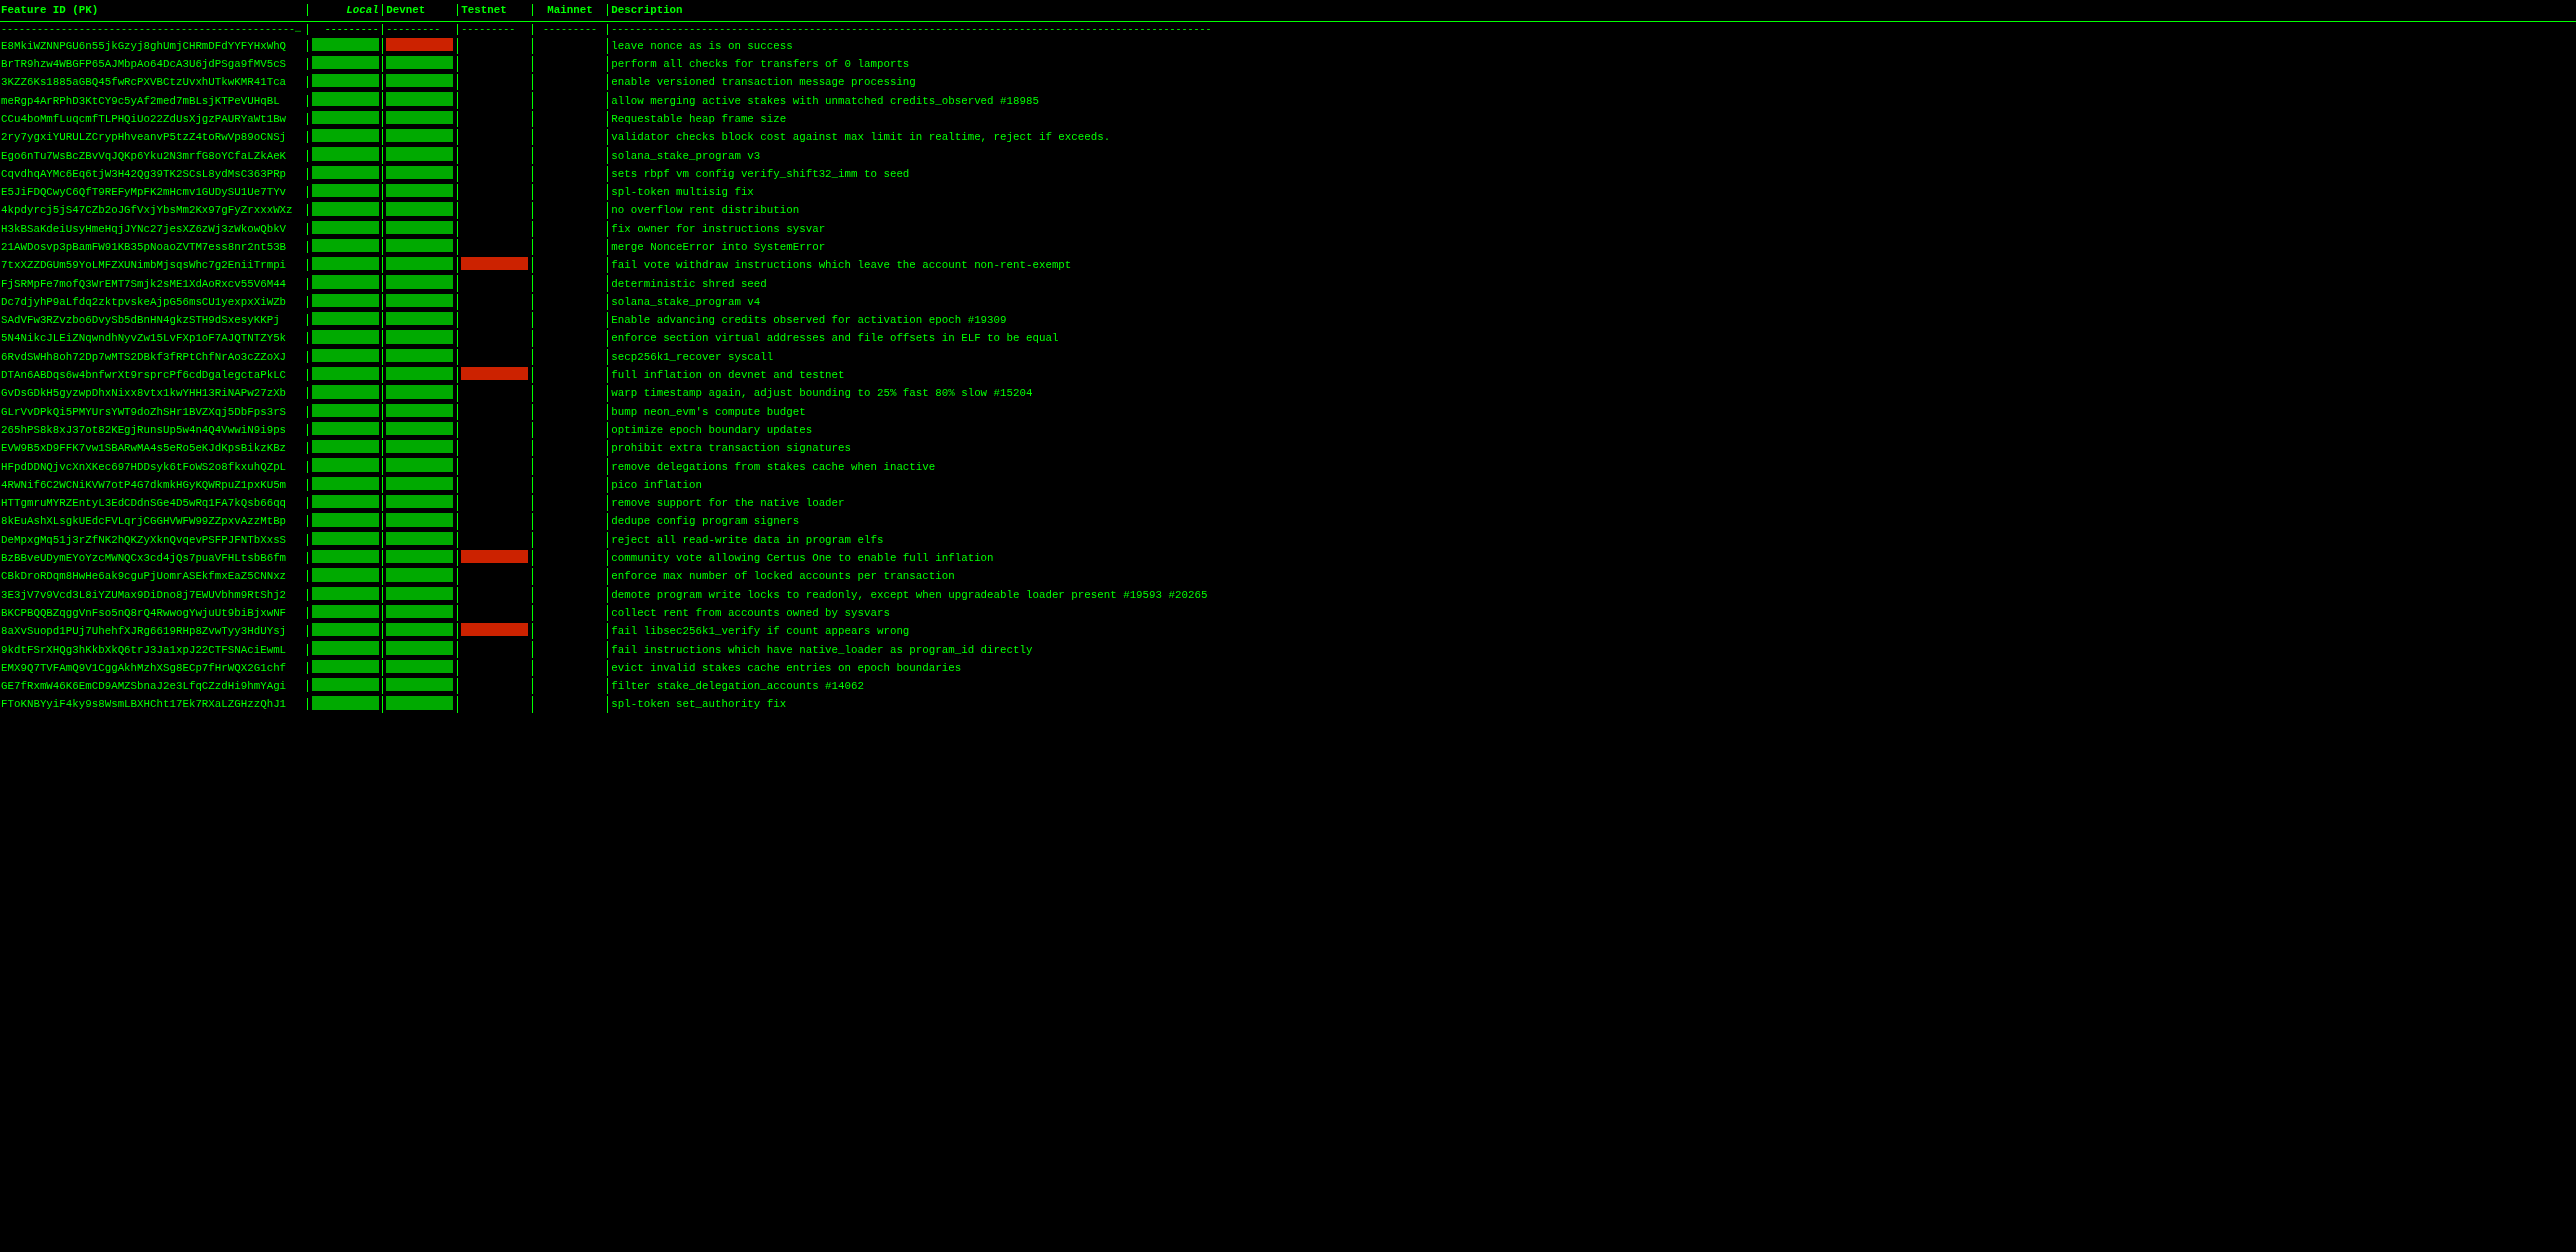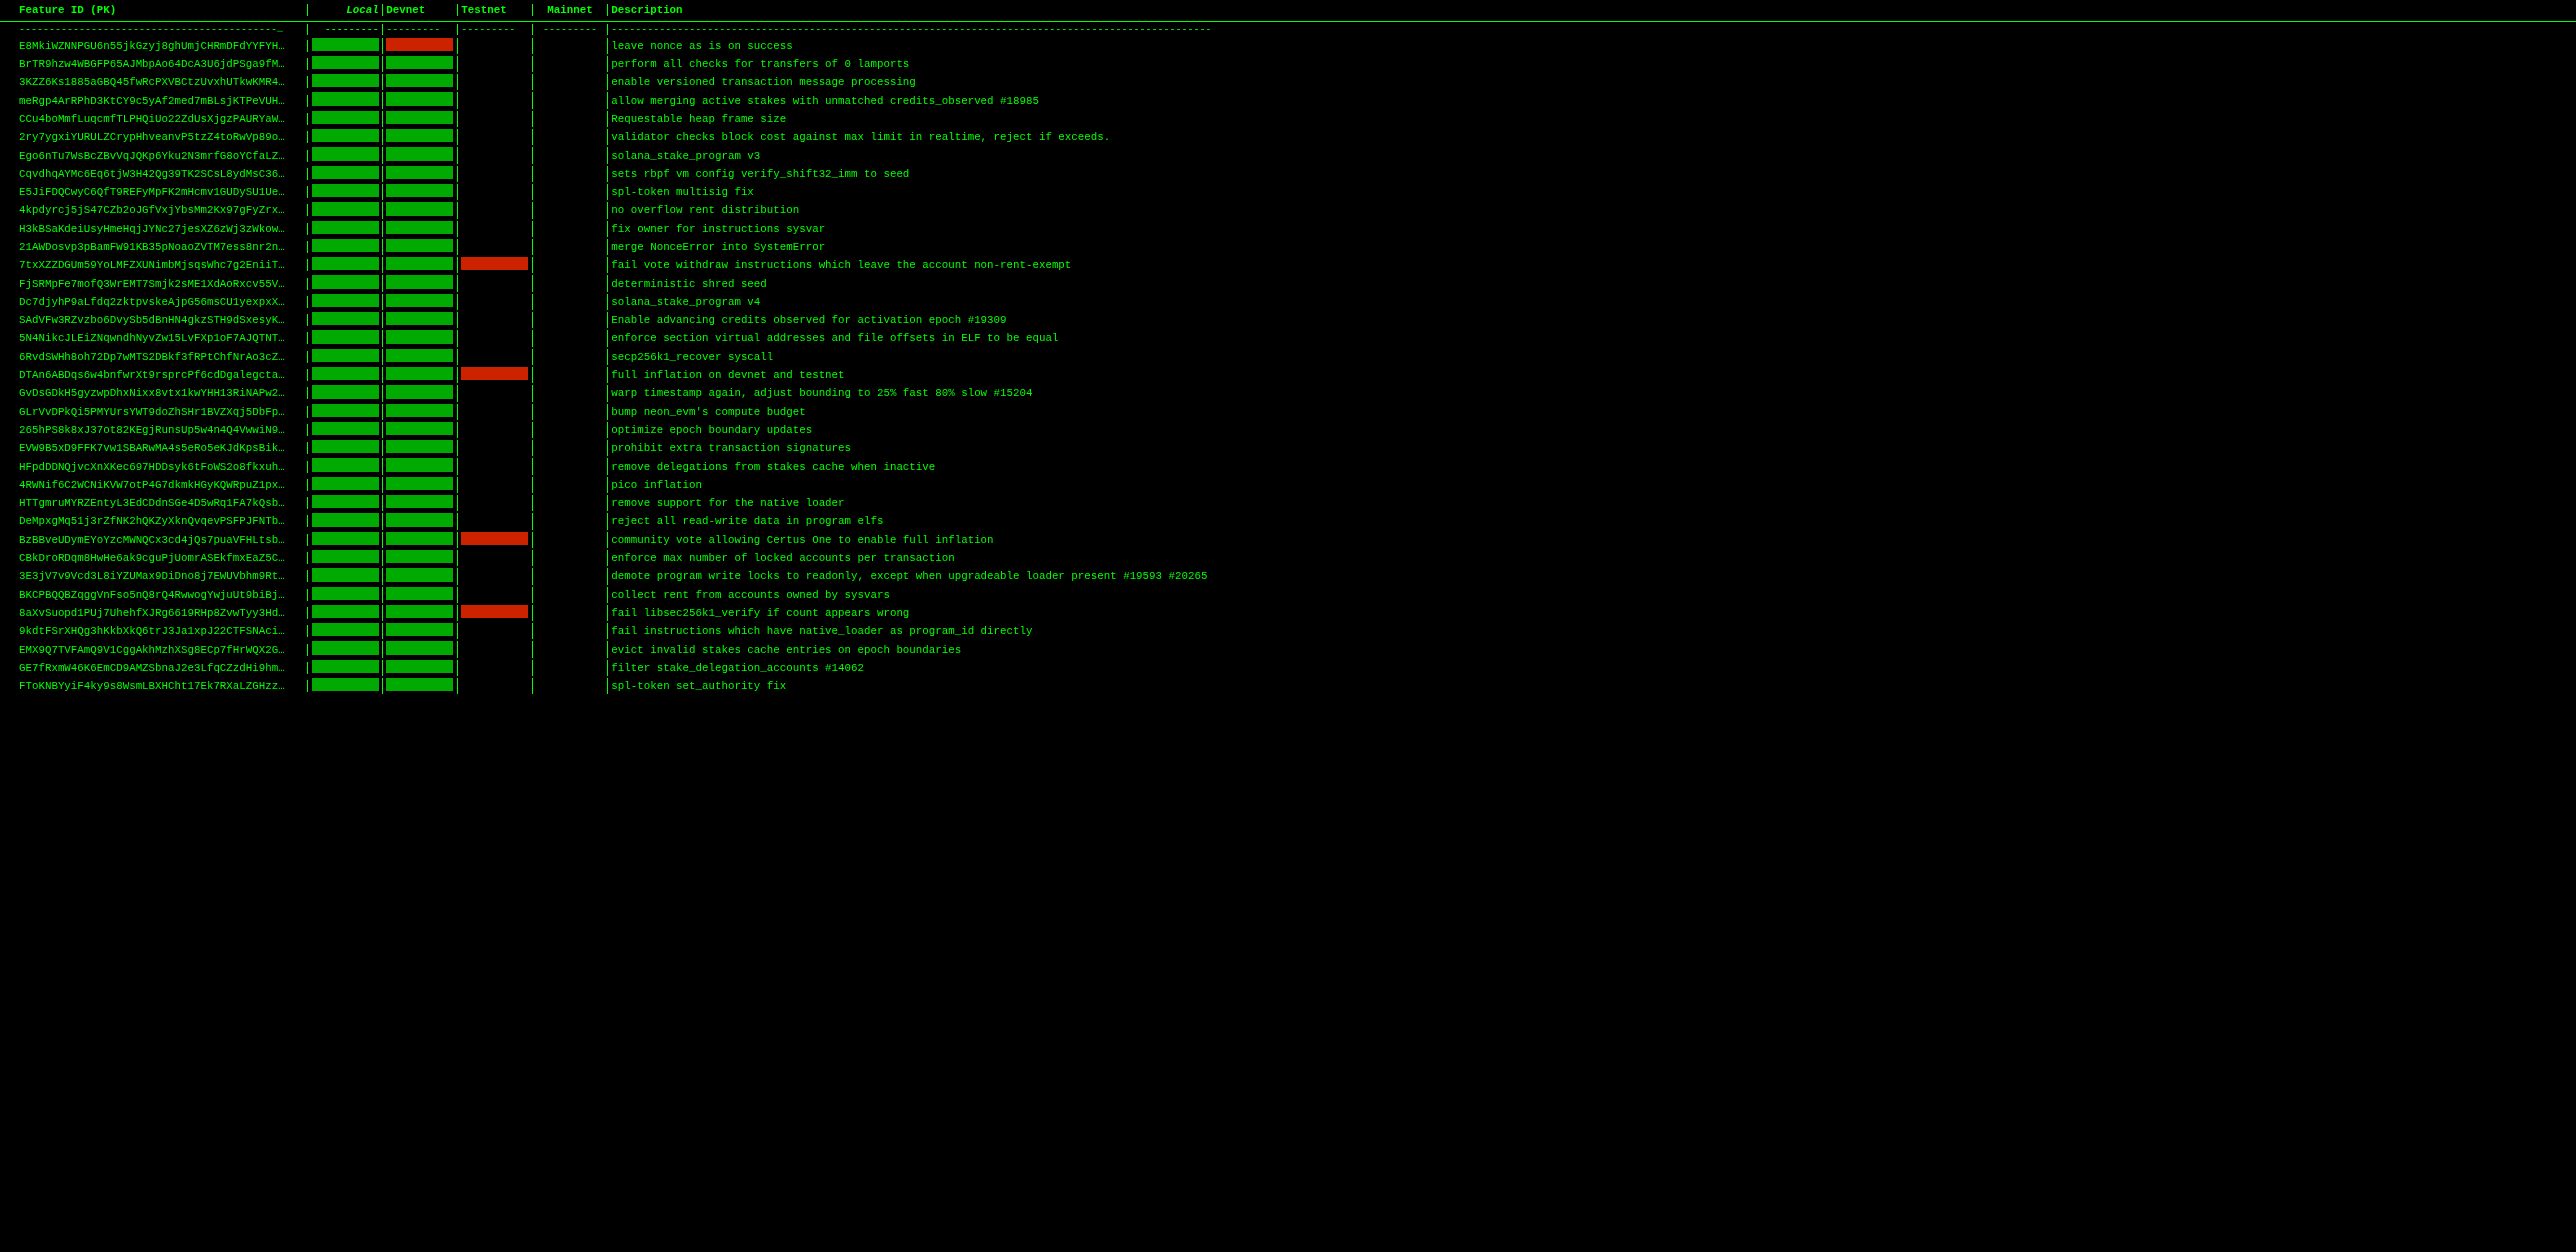--- a/index.html
+++ b/index.html
@@ -24,21 +24,21 @@
       border-bottom: 0.8px solid #00ff00;
       height: 21.6px;
       font-weight: bold;
     }
     .table-row.divider-row {
       height: 15px;
     }
     .col-feature {
       width: 308px;
       min-width: 308px;
-      padding: 0 19px;
+      padding: 0 1px;
       white-space: nowrap;
       overflow: hidden;
       text-overflow: ellipsis;
       border-right: 0.8px solid #00ff00;
     }
     .col-local {
       width: 75px;
       min-width: 75px;
       padding: 0 3.3px;
       text-align: right;
@@ -322,20 +322,28 @@
     </div>
     <div class="table-row">
       <div class="col-feature">HTTgmruMYRZEntyL3EdCDdnSGe4D5wRq1FA7kQsb66qq</div>
       <div class="col-local"><span class="cell-green"></span></div>
       <div class="col-devnet"><span class="cell-green"></span></div>
       <div class="col-testnet"><span class="cell-empty"></span></div>
       <div class="col-mainnet"><span class="cell-empty"></span></div>
       <div class="col-description">remove support for the native loader</div>
     </div>
     <div class="table-row">
+      <div class="col-feature">8kEuAshXLsgkUEdcFVLqrjCGGHVWFW99ZZpxvAzzMtBp</div>
+      <div class="col-local"><span class="cell-green"></span></div>
+      <div class="col-devnet"><span class="cell-green"></span></div>
+      <div class="col-testnet"><span class="cell-empty"></span></div>
+      <div class="col-mainnet"><span class="cell-empty"></span></div>
+      <div class="col-description">dedupe config program signers</div>
+    </div>
+    <div class="table-row">
       <div class="col-feature">DeMpxgMq51j3rZfNK2hQKZyXknQvqevPSFPJFNTbXxsS</div>
       <div class="col-local"><span class="cell-green"></span></div>
       <div class="col-devnet"><span class="cell-green"></span></div>
       <div class="col-testnet"><span class="cell-empty"></span></div>
       <div class="col-mainnet"><span class="cell-empty"></span></div>
       <div class="col-description">reject all read-write data in program elfs</div>
     </div>
     <div class="table-row">
       <div class="col-feature">BzBBveUDymEYoYzcMWNQCx3cd4jQs7puaVFHLtsbB6fm</div>
       <div class="col-local"><span class="cell-green"></span></div>

